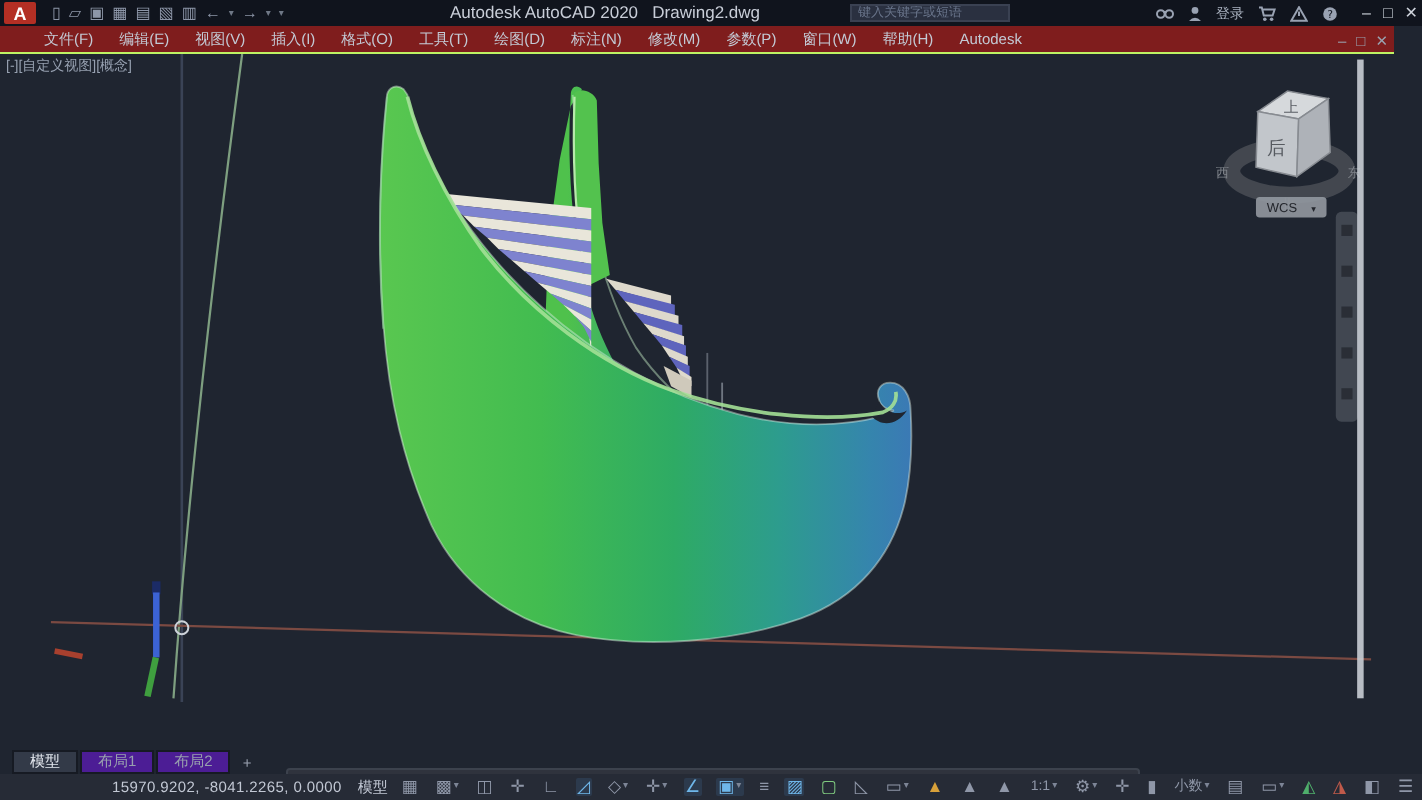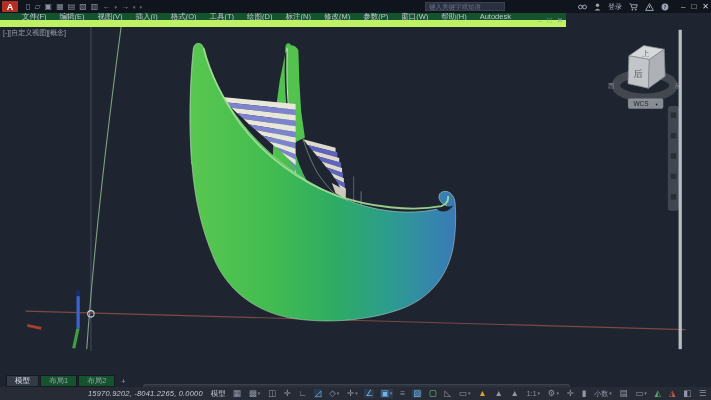--- a/index.html
+++ b/index.html
@@ -18,22 +18,22 @@
   .searchbox { position:absolute; left:425px; top:2px; width:80px; height:9px; background:#2a3040;
     border:1px solid #3a4152; color:#69748a; font-size:6.5px; line-height:8px; padding-left:3px;
     white-space:nowrap; overflow:hidden; }
   .tb-right { position:absolute; right:42px; top:0; height:13px; display:flex; align-items:center; gap:7px; color:#99a2b2; }
   .signin { font-size:7px; color:#aab2c0; }
   .winbtns { position:absolute; right:2px; top:0; height:13px; display:flex; gap:6px; align-items:center;
     color:#cfd4dc; font-size:8px; }
   .ico-svg { display:inline-block; vertical-align:middle; }
 
   
-  .menubar { position:absolute; left:0; top:13px; width:566px; height:14px; background:#14532d;
-    border-bottom:7px solid #bef264; display:flex; align-items:center; }
+  .menubar { position:absolute; left:0; top:13px; width:697px; height:14px; background:#7f1d1d;
+    border-bottom:1px solid #bef264; display:flex; align-items:center; }
   .menus { display:flex; gap:13px; margin-left:22px; font-size:7.5px; color:#c3c9d4; white-space:nowrap; }
   .menus span { cursor:default; }
   .docbtns { position:absolute; right:3px; top:0; height:14px; display:flex; gap:5px; align-items:center;
     color:#9aa2b0; font-size:7.5px; }
 
   
   .canvas { position:absolute; left:0; top:27px; width:711px; height:350px; background:#1f2530; }
   .vp-label { position:absolute; left:3px; top:1px; font-size:7px; color:#96a0b0; letter-spacing:0; }
 
   
@@ -41,28 +41,28 @@
     border:1px solid #3c424d; border-radius:2px; display:flex; align-items:center; padding:0 3px; gap:4px; }
   .cmd-x { color:#9aa2ae; font-size:8px; }
   .cmd-btn { width:14px; height:12px; background:#262b34; border:1px solid #434955; border-radius:2px;
     color:#8d96a8; font-size:6px; display:flex; align-items:center; justify-content:center; gap:1px; }
   .cmd-field { flex:1; height:13px; background:#22262f; border:1px solid #3e4450; color:#6b7280;
     font-size:7.5px; line-height:12px; padding-left:4px; white-space:nowrap; }
 
   
   .tabs { position:absolute; left:0px; top:375px; height:12px; display:flex; align-items:stretch;
     font-size:7.5px; color:#98a0ae; padding-left:6px; gap:1px; }
-  .tab { padding:1px 8px; background:#14532d; border:1px solid #161a23; display:flex; align-items:center; }
+  .tab { padding:1px 8px; background:#4c1d95; border:1px solid #161a23; display:flex; align-items:center; }
   .tab.active { background:#333a48; color:#e4e8ef; border-color:#4a5middle266; }
   .tab-add { padding:1px 5px; display:flex; align-items:center; }
 
   
   .statusbar { position:absolute; left:0; top:387px; width:711px; height:13px; background:#262b36;
     display:flex; align-items:center; font-size:7.5px; color:#c2c8d4; }
-  .coords { margin-left:88px; white-space:nowrap; letter-spacing:0.2px;font-style:italic; }
+  .coords { margin-left:56px; white-space:nowrap; letter-spacing:0.2px; }
   .sb-model { margin-left:8px; }
   .sicons { display:flex; align-items:center; margin-left:6px; flex:1; justify-content:space-between; padding-right:3px; }
   .sic { display:flex; align-items:center; color:#8f97a8; font-size:8px; line-height:9px; padding:0 1px; border-radius:1px; }
   .sic .g { font-size:8.5px; }
   .sic.active { color:#6fb7ea; background:#2c3a4d; }
   .sic .caret { font-size:5px; margin-left:1px; color:#7d8596; }
   .sic .txt { font-size:7px; }
 </style>
 </head>
 <body>
@@ -78,20 +78,24 @@
         <span>▦</span>
         <span>▤</span>
         <span>▧</span>
         <span>▥</span>
         <span>←</span>
         <span style="font-size: 5px; color: rgb(111, 120, 134);">▾</span>
         <span>→</span>
         <span style="font-size: 5px; color: rgb(111, 120, 134);">▾</span>
         <span style="font-size: 5px; color: rgb(111, 120, 134);">▾</span>
       </div>
+    <div class="tb-title">
+      <span>Autodesk AutoCAD 2020</span>&nbsp;&nbsp;
+      <span>Drawing2.dwg</span>
+    </div>
     <div class="searchbox">键入关键字或短语</div>
     <div class="tb-right">
       <span>
         <svg class="ico-svg" width="9" height="7" viewBox="0 0 9 7">
             <circle cx="2.4" cy="4" r="1.9" fill="none" stroke="#99a2b2"></circle>
             <circle cx="6.6" cy="4" r="1.9" fill="none" stroke="#99a2b2"></circle>
             <path d="M3.7 3h1.6" stroke="#99a2b2"></path>
           </svg>
       </span>
       <span>

